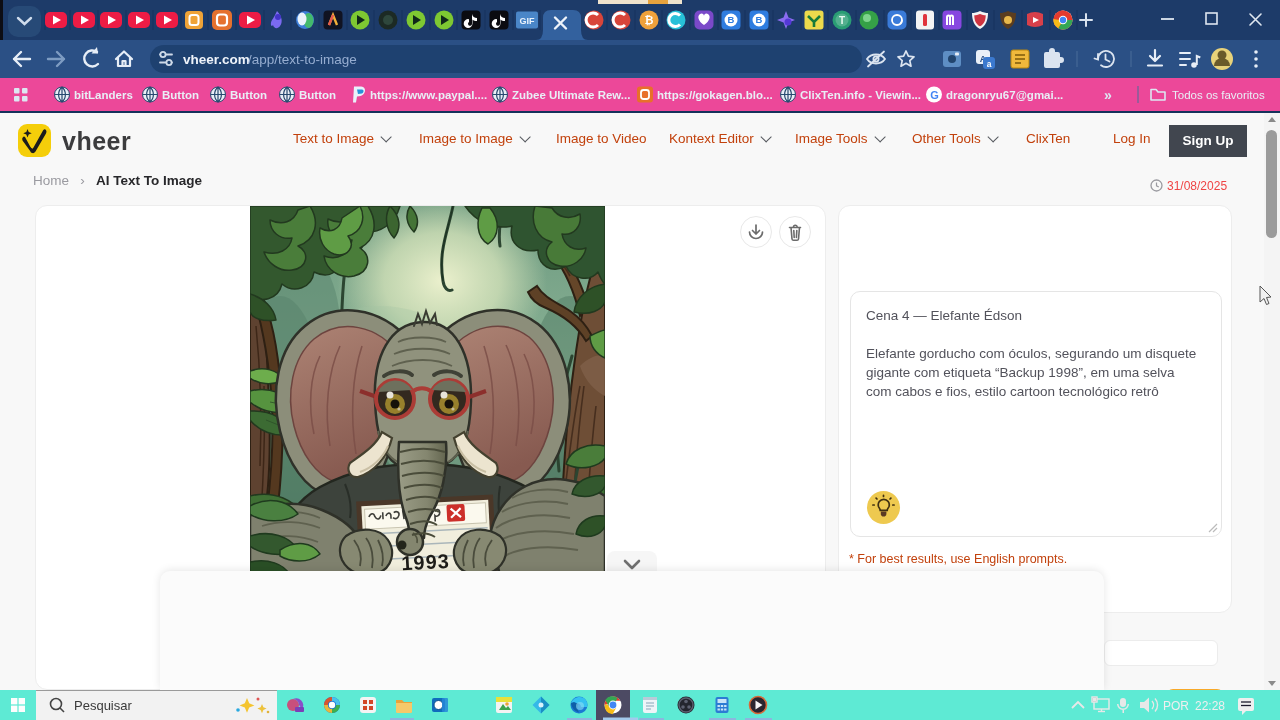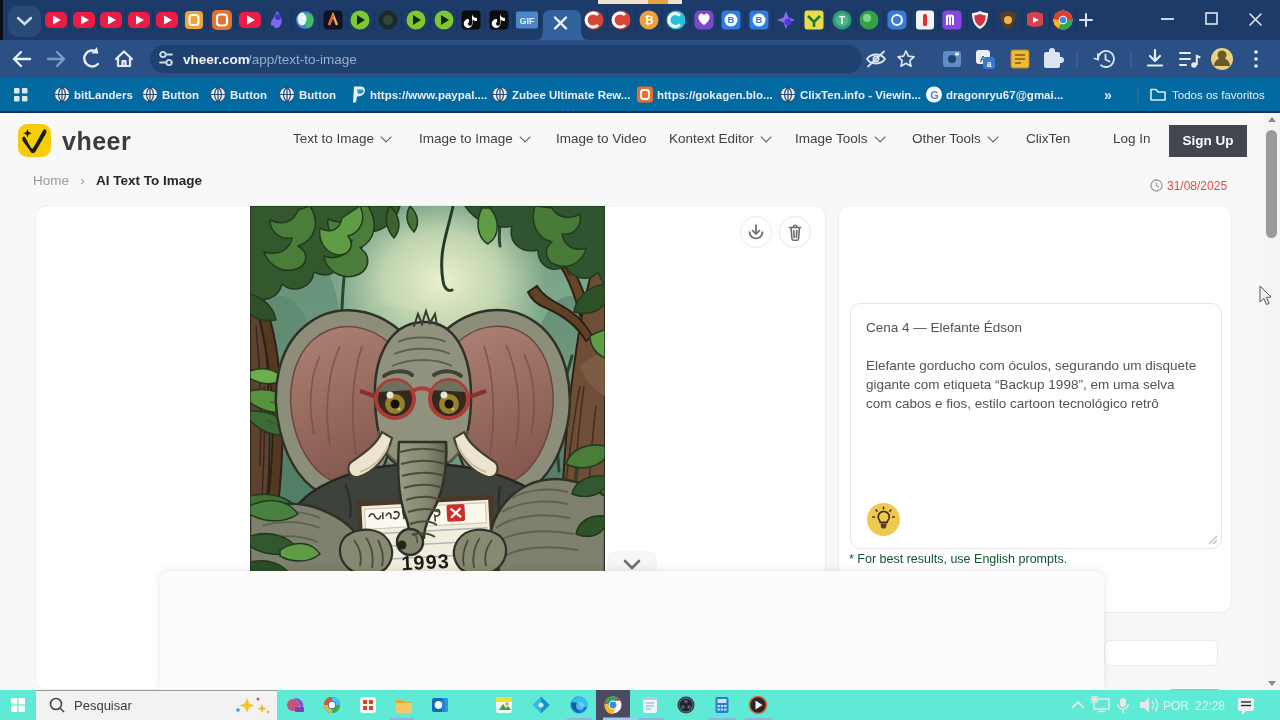--- a/index.html
+++ b/index.html
@@ -4,39 +4,39 @@
 <style>
   * { margin:0; padding:0; box-sizing:border-box; }
   html,body { width:1280px; height:720px; overflow:hidden; background:#000; }
   body { font-family:"Liberation Sans", sans-serif; }
   #screen { position:absolute; top:0; left:0; width:1280px; height:720px; background:#f8f8f8; }
   .abs { position:absolute; }
 
   
   #tabstrip { position:absolute; top:0; left:0; width:1280px; height:40px; background:#1d3b69; }
   #toolbar { position:absolute; top:40px; left:0; width:1280px; height:38px; background:#2b5085; }
-  #bookmarks { position:absolute; top:78px; left:0; width:1280px; height:33px; background:#0369a1; }
+  #bookmarks { position:absolute; top:78px; left:0; width:1280px; height:33px; background:#ec4899; }
   #bmline { position:absolute; top:111px; left:0; width:1280px; height:3px; background:#16325c; }
 
   
   #page { position:absolute; top:113px; left:0; width:1280px; height:577px; background:#f8f8f8; }
   #hdr { position:absolute; top:0; left:0; width:1280px; height:54px; }
-  .nav { position:absolute; top:18px; font-size:13.5px; color:#404040; white-space:nowrap; }
+  .nav { position:absolute; top:18px; font-size:13.5px; color:#c2410c; white-space:nowrap; }
   .chev { display:inline-block; width:8px; height:8px; border-right:1.6px solid #55585e; border-bottom:1.6px solid #55585e; transform:rotate(45deg) translateY(-3px); margin-left:6px; }
   #signup { position:absolute; top:12px; left:1169px; width:78px; height:32px; background:#41464f; border-radius:0; color:#fff; font-size:13.5px; font-weight:bold; text-align:center; line-height:32px; }
   #crumbs { position:absolute; top:60px; left:33px; font-size:13.5px; color:#9a9aa0; }
   #crumbs b { color:#27272a; font-weight:600; }
   #dater { position:absolute; top:66px; left:1150px; font-size:12px; color:#ef4444; }
 
   #leftcard { position:absolute; top:92px; left:35px; width:791px; height:485px; background:#fff; border:1px solid #ededed; border-radius:12px; }
   #rightcard { position:absolute; top:92px; left:838px; width:394px; height:408px; background:#fff; border:1px solid #ededed; border-radius:12px; }
   #tips { position:absolute; top:14px; left:11px; width:372px; height:60px; background:#f5f5f4; border-radius:8px; font-size:13px; color:#a1a19b; line-height:19px; padding:9px 12px 0 16px; }
-  #ta { position:absolute; top:85px; left:11px; width:372px; height:246px; background:#fff; border:1px solid #e5e5e5; border-radius:10px; font-size:13.5px; color:#52525b; line-height:19px; padding:14px 14px 0 15px;margin-top:12px; }
+  #ta { position:absolute; top:85px; left:11px; width:372px; height:246px; background:#fff; border:1px solid #e5e5e5; border-radius:10px; font-size:13.5px; color:#52525b; line-height:19px; padding:14px 14px 0 15px; }
   #bulb { position:absolute; left:16px; top:199px; width:33px; height:33px; border-radius:50%; background:#eec94f; }
-  #fn { position:absolute; top:346px; left:10px; font-size:12.5px; color:#14532d; }
+  #fn { position:absolute; top:346px; left:10px; font-size:12.5px; color:#c2410c; }
 
   #overlay { position:absolute; top:458px; left:160px; width:944px; height:119px; background:#fbfbfb; border-radius:10px 10px 0 0; box-shadow:0 -1px 8px rgba(0,0,0,0.10); }
   #chevbtn { position:absolute; top:438px; left:607px; width:50px; height:26px; background:#f6f6f6; border-radius:8px 8px 0 0; }
 
   
   #sbar { position:absolute; top:0px; right:0; width:16px; height:577px; background:#f4f4f4; }
   #sthumb { position:absolute; top:17px; left:2px; width:11px; height:108px; background:#9b9b9b; border-radius:6px; }
 
   
   #taskbar { position:absolute; top:690px; left:0; width:1280px; height:30px; background:#5eead4; }

